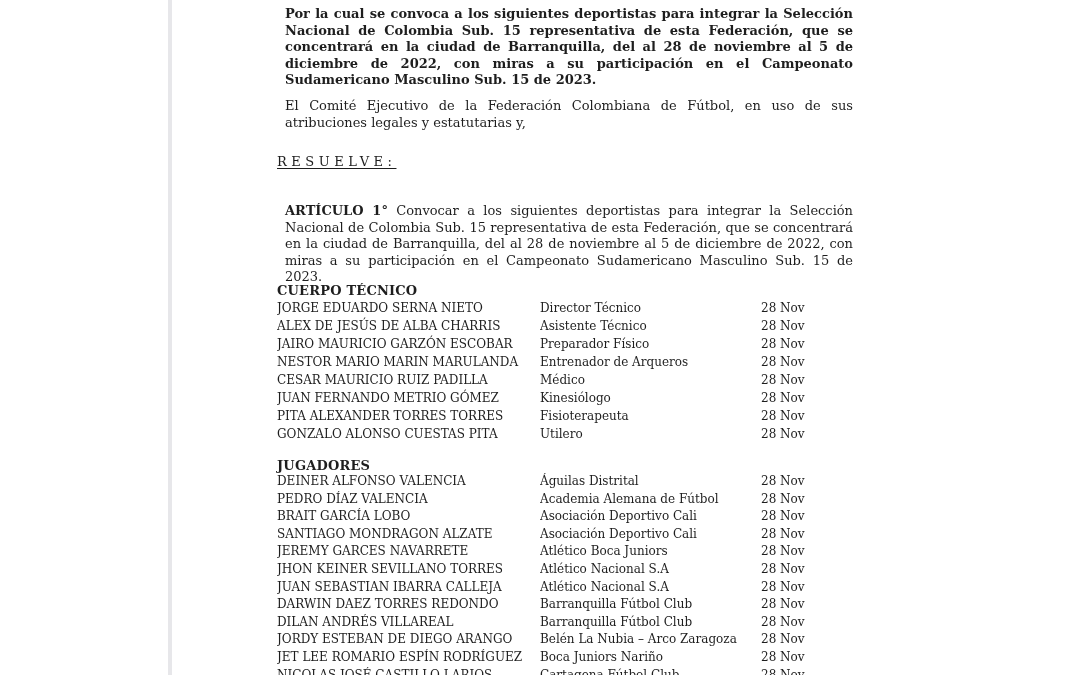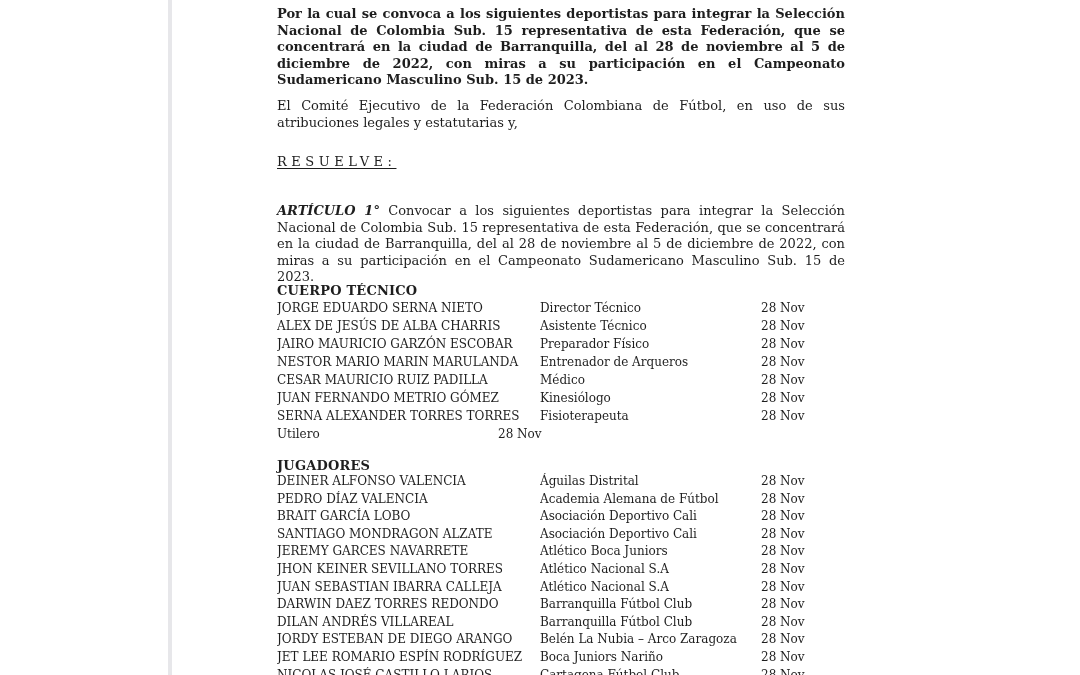--- a/index.html
+++ b/index.html
@@ -18,31 +18,31 @@
     width: 4px; height: 675px;
     background: #e7e7ea;
   }
   .content {
     position: absolute;
     left: 277px; top: 0;
     width: 568px; height: 675px;
   }
   .para {
     position: absolute;
-    left: 0; width: 568px;
+    left: 8px; width: 568px;
     font-size: 13px;
     line-height: 16.6px;
     text-align: justify;
     text-align-last: left;
     margin: 0;
   }
   .p-intro   { top: 6px;  font-weight: bold; }
   .p-comite  { top: 98px; }
   .p-articulo{ top: 203px; }
-  .p-articulo b { font-weight: bold; font-style: italic; }
+  .p-articulo b { font-weight: bold; }
   .resuelve-wrap {
     position: absolute;
     left: 0; top: 151px; width: 568px;
     text-align: left;
   }
   .resuelve {
     font-size: 13px;
     letter-spacing: 4.5px;
     text-decoration: underline;
     text-underline-offset: 2px;
@@ -117,25 +117,26 @@
       <span class="c-name">CESAR MAURICIO RUIZ PADILLA</span>
       <span class="c-org">Médico</span>
       <span class="c-date">28 Nov</span>
     </div>
     <div class="row">
       <span class="c-name">JUAN FERNANDO METRIO GÓMEZ</span>
       <span class="c-org">Kinesiólogo</span>
       <span class="c-date">28 Nov</span>
     </div>
     <div class="row">
-      <span class="c-name">SERNA ALEXANDER TORRES TORRES</span>
+      <span class="c-name">PITA ALEXANDER TORRES TORRES</span>
       <span class="c-org">Fisioterapeuta</span>
       <span class="c-date">28 Nov</span>
     </div>
     <div class="row">
+      <span class="c-name">GONZALO ALONSO CUESTAS PITA</span>
       <span class="c-org">Utilero</span>
       <span class="c-date">28 Nov</span>
     </div>
   </div>
 
   <div class="sec-heading h-players">JUGADORES</div>
 
   <div class="tbl t-players">
     <div class="row">
       <span class="c-name">DEINER ALFONSO VALENCIA</span>

